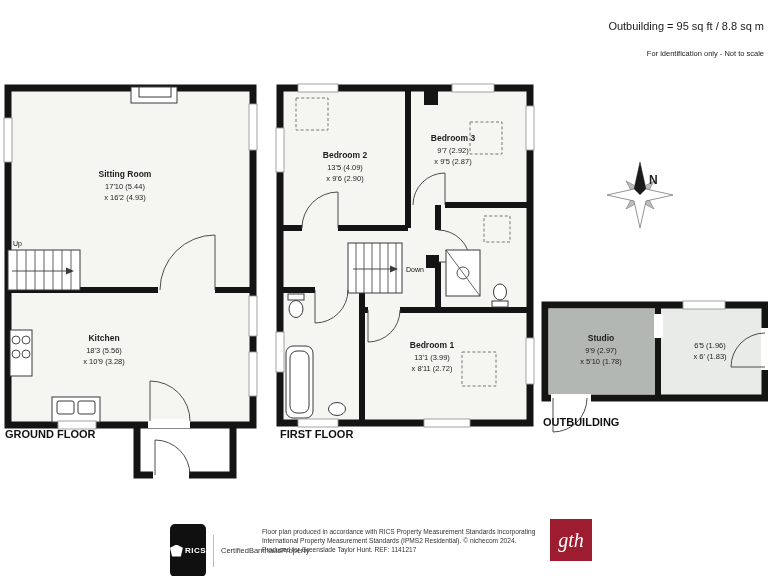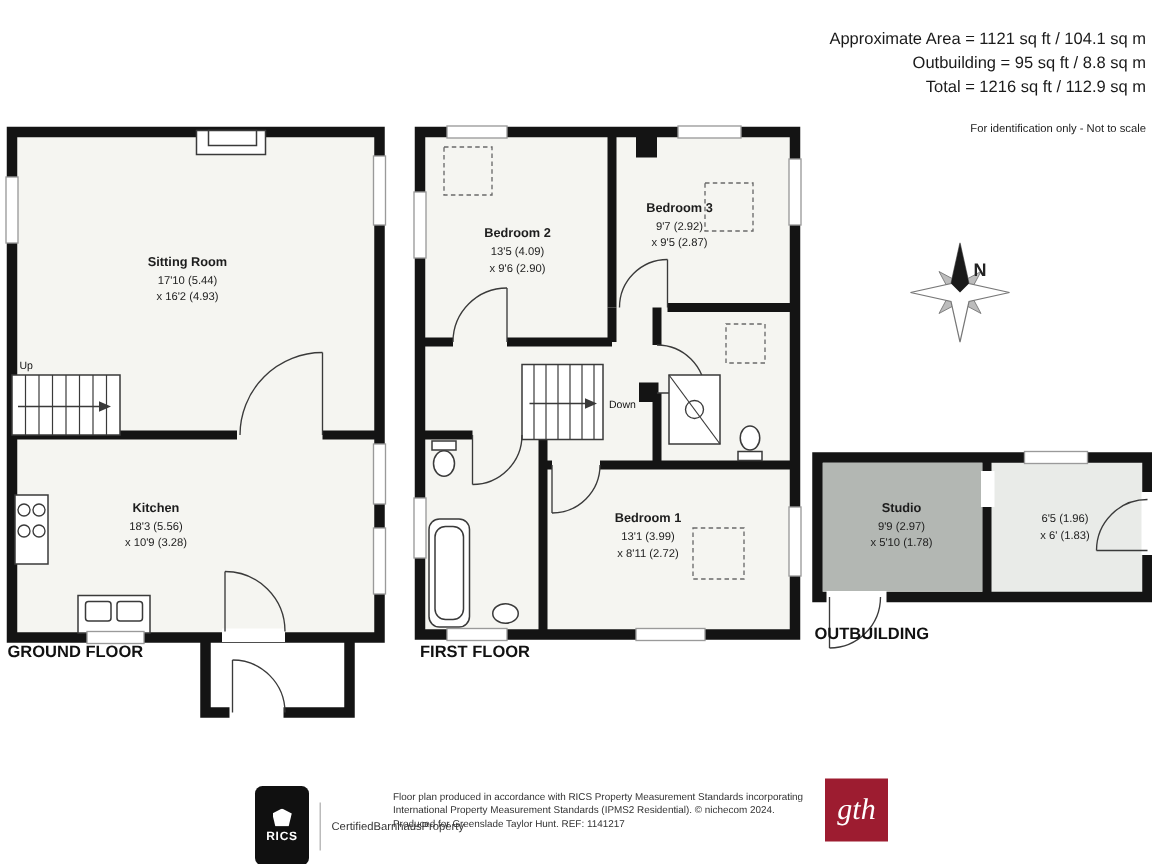--- a/index.html
+++ b/index.html
@@ -25,41 +25,39 @@
   .tread{stroke:#3a3a3a;stroke-width:0.8;}
   .arrow-line{stroke:#3a3a3a;stroke-width:0.9;}
   text.room-name{font:bold 8.5px "Liberation Sans",sans-serif;fill:#1d1d1d;text-anchor:middle;}
   text.room-dim{font:7.5px "Liberation Sans",sans-serif;fill:#1d1d1d;text-anchor:middle;}
   text.floor-label{font:bold 11px "Liberation Sans",sans-serif;fill:#111;}
   text.updown{font:7px "Liberation Sans",sans-serif;fill:#111;}
   text.compass-n{font:bold 12px "Liberation Sans",sans-serif;fill:#222;}
   
   .rics-box{position:absolute;left:170px;top:524px;display:flex;align-items:center;gap:7px;}
   .rics-mark{width:36px;height:53px;background:#101010;border-radius:5px;display:flex;
-             flex-direction:column;align-items:center;justify-content:center;gap:2px;}
+             flex-direction:row;align-items:center;justify-content:center;gap:2px;}
   .rics-crest{width:13px;height:12px;background:#fff;
               clip-path:polygon(50% 0,100% 28%,84% 100%,16% 100%,0 28%);}
   .rics-brand{color:#fff;font-size:8px;font-weight:bold;letter-spacing:0.5px;}
   .rics-divider{width:1px;height:32px;background:#bbb;}
   .rics-text{display:flex;flex-direction:row;font-size:7.5px;font-weight:normal;
              color:#333;line-height:9.5px;}
   .disclaimer{position:absolute;left:262px;top:527px;font-size:6.6px;line-height:9px;color:#333;}
   .gth-logo{position:absolute;left:550px;top:519px;width:42px;height:42px;background:#9d1c30;
             color:#fff;display:flex;align-items:center;justify-content:center;
             font-family:"Liberation Serif",serif;font-size:20px;font-style:italic;}
 </style>
 </head>
 <body>
 
 <div class="page">
 
   <div class="header">
-    <div class="area-line">Approximate Area = 1121 sq ft / 104.1 sq m</div>
     <div class="area-line">Outbuilding = 95 sq ft / 8.8 sq m</div>
-    <div class="area-line">Total = 1216 sq ft / 112.9 sq m</div>
     <div class="note">For identification only - Not to scale</div>
   </div>
 
   <svg class="plan" viewBox="0 0 768 576" width="768" height="576">
 
     <g>
       <rect x="137" y="420" width="96" height="55" class="porch-fill"></rect>
       <rect x="8" y="88" width="245" height="337" class="wall-fill"></rect>
 
       <rect x="131" y="87" width="46" height="16" class="fixture"></rect>

